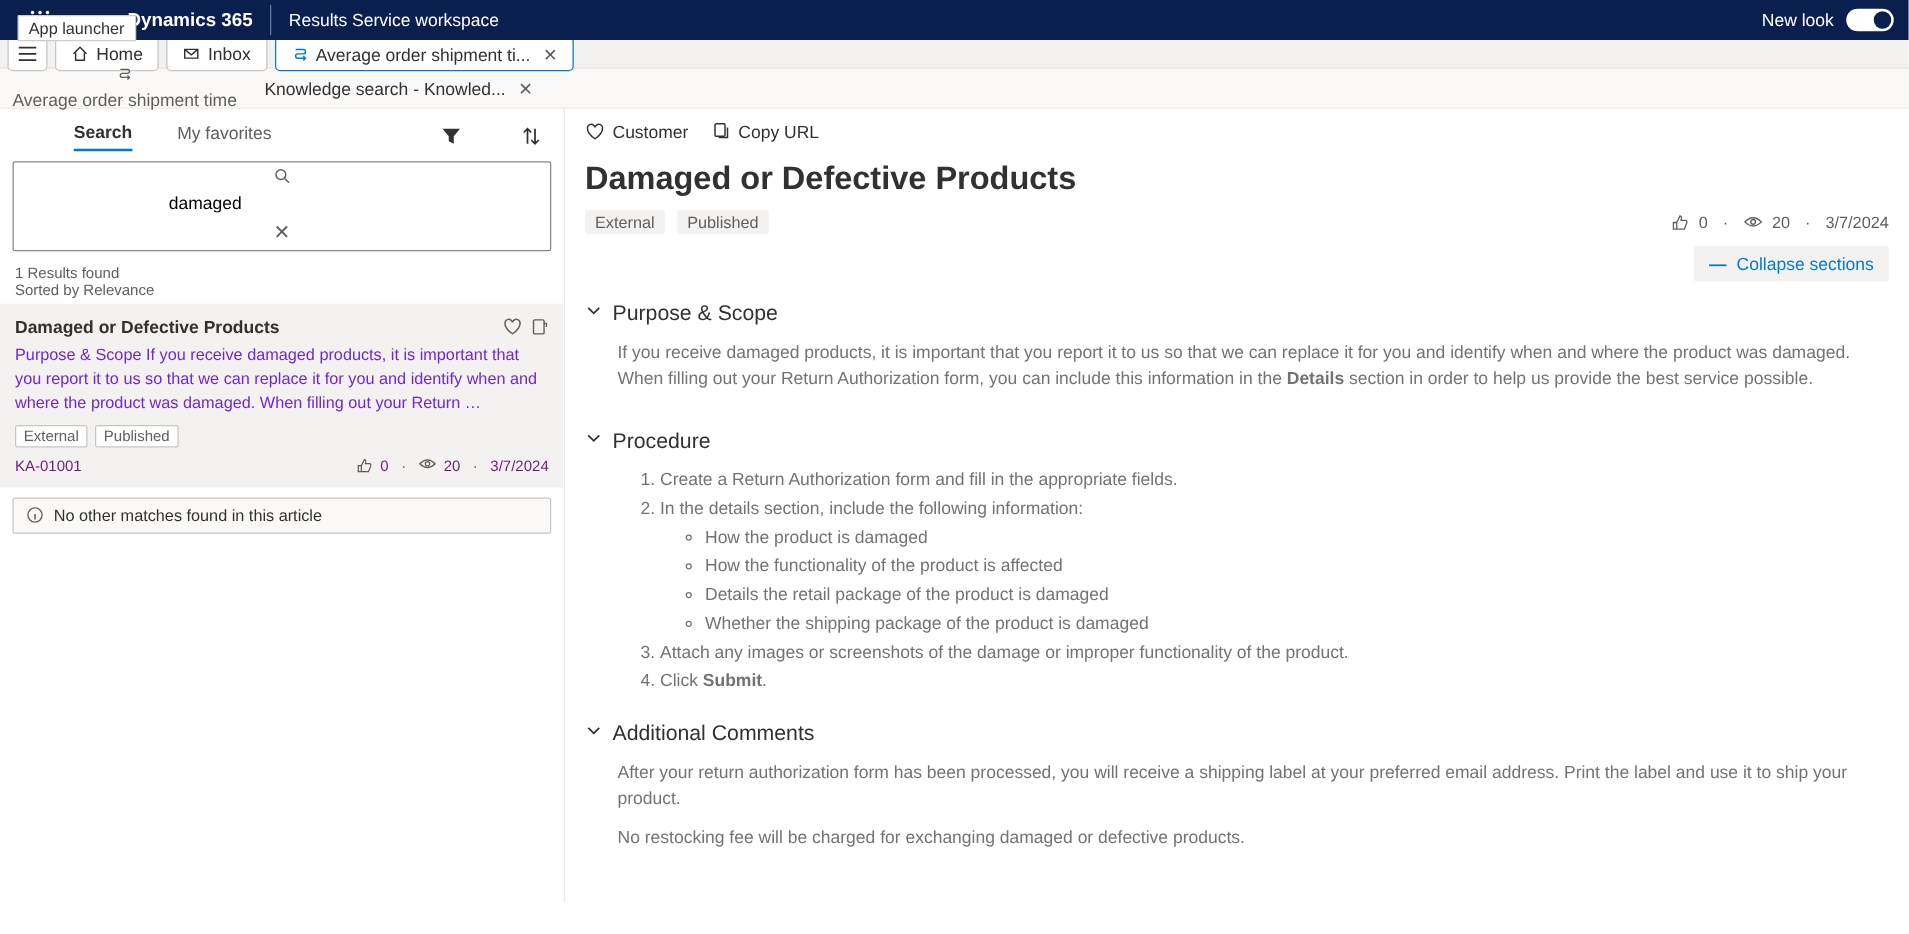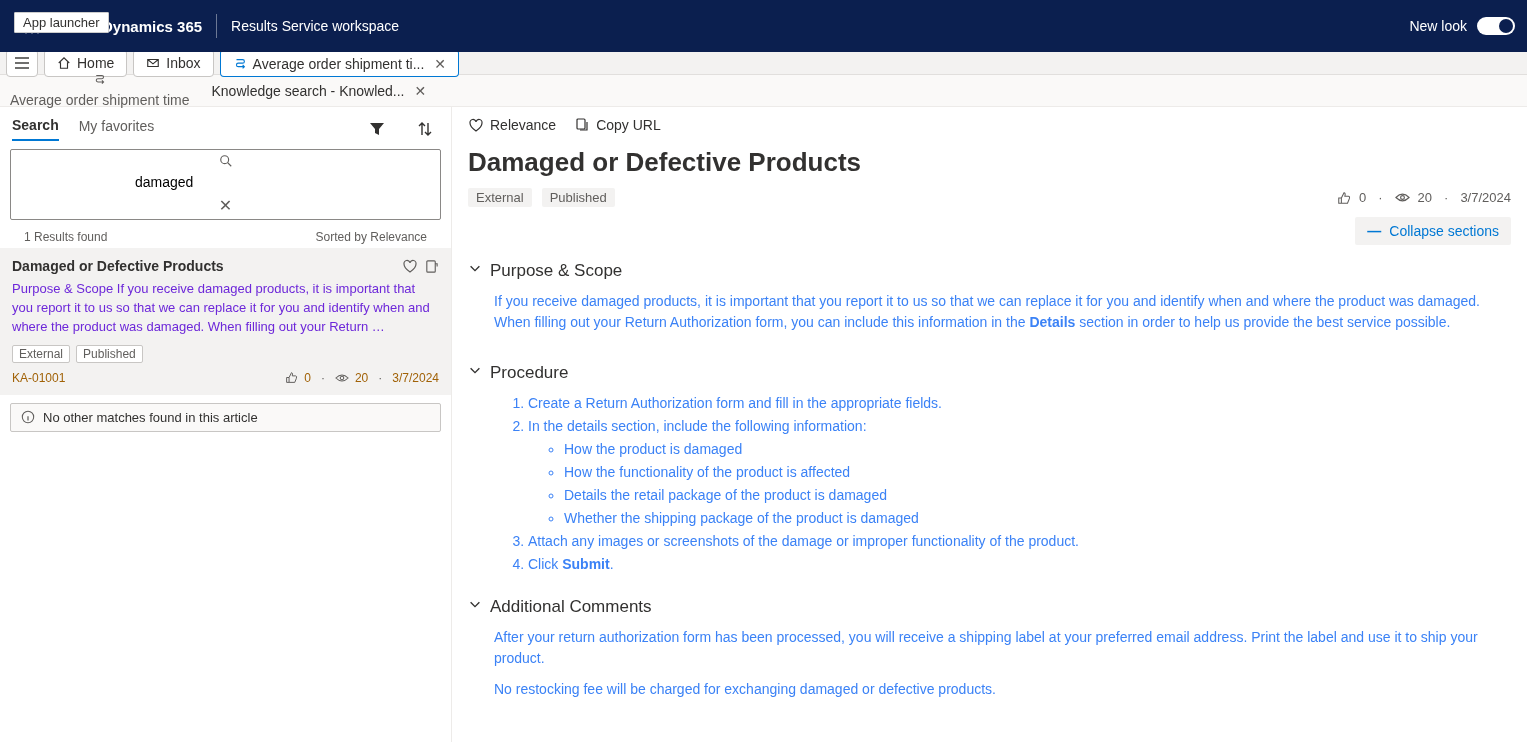--- a/index.html
+++ b/index.html
@@ -1,19 +1,19 @@
 <!DOCTYPE html>
 <html><head>
 <meta charset="utf-8">
 <style>
   * { box-sizing: border-box; margin: 0; padding: 0; font-family: "Segoe UI", Arial, sans-serif; }
   body { width: 1527px; height: 747px; overflow: hidden; background: #fff; color: #323130; }
 
   
-  .topbar { height: 52px; background: #0b1f4f; color: #fff; display: flex; align-items: center; padding: 0 12px; position: relative; }
+  .topbar { height: 32px; background: #0b1f4f; color: #fff; display: flex; align-items: center; padding: 0 12px; position: relative; }
   .app-launcher-btn { width: 40px; height: 40px; display: flex; align-items: center; justify-content: center; cursor: pointer; }
   .app-launcher-tooltip { position: absolute; top: 12px; left: 14px; background: #fff; color: #323130; border: 1px solid #ccc; padding: 2px 8px; font-size: 13px; border-radius: 1px; z-index: 10; }
   .brand { font-size: 15px; font-weight: 600; margin-left: 50px; }
   .brand-sep { height: 24px; width: 1px; background: rgba(255,255,255,0.4); margin: 0 14px; }
   .workspace { font-size: 14px; }
   .topbar-spacer { flex: 1; }
   .new-look { display: flex; align-items: center; gap: 10px; font-size: 14px; }
   .toggle { width: 38px; height: 18px; background: #fff; border-radius: 10px; position: relative; cursor: pointer; }
   .toggle-knob { width: 14px; height: 14px; background: #0b1f4f; border-radius: 50%; position: absolute; top: 2px; right: 2px; }
 
@@ -29,51 +29,51 @@
   .subtab { display: flex; align-items: center; gap: 6px; cursor: pointer; padding: 2px 4px; color: #323130; }
   .subtab .close { color: #605e5c; margin-left: 4px; }
   .subtab.inactive { color: #605e5c; flex-direction: column; }
 
   
   .main { display: flex; height: calc(747px - 44px - 36px - 32px); }
   .leftpane { width: 452px; border-right: 1px solid #edebe9; display: flex; flex-direction: column; }
   .rightpane { flex: 1; overflow: auto; }
 
   
-  .lp-tabs { display: flex; align-items: center; padding: 8px 12px 0 12px; gap: 20px; }
+  .lp-tabs { display: flex; align-items: center; padding: 8px 12px 0 12px; gap: 36px; margin-left: 47px; }
   .lp-tab { font-size: 14px; padding-bottom: 6px; cursor: pointer; color: #605e5c; }
   .lp-tab.active { color: #323130; font-weight: 600; border-bottom: 2px solid #0078d4; }
   .lp-tabs-spacer { flex: 1; }
   .lp-iconbtn { width: 28px; height: 28px; display: flex; align-items: center; justify-content: center; cursor: pointer; }
   .lp-search { margin: 6px 10px; border: 1px solid #8a8886; border-radius: 2px; display: flex; align-items: center; padding: 4px 8px; gap: 6px; flex-direction: column; }
   .lp-search input { flex: 1; border: none; outline: none; font-size: 14px; }
-  .lp-meta { display: flex; justify-content: space-between; padding: 4px 24px; font-size: 12px; color: #605e5c; }
+  .lp-meta { display: flex; justify-content: space-between; padding: 4px 12px; font-size: 12px; color: #605e5c; flex-direction: column; }
   .lp-result { background: #f3f2f1; padding: 10px 12px; }
   .lp-result-title { font-weight: 600; font-size: 14px; display: flex; align-items: center; }
   .lp-result-title .spacer { flex: 1; }
   .lp-result-snippet { font-size: 13px; color: #6d28d9; margin-top: 6px; line-height: 1.45; }
   .lp-result-badges { margin-top: 8px; display: flex; gap: 6px; }
   .badge { border: 1px solid #c8c6c4; border-radius: 2px; font-size: 12px; padding: 1px 6px; background: #fff; color: #605e5c; }
-  .lp-result-foot { display: flex; align-items: center; gap: 6px; font-size: 12px; color: #a16207; margin-top: 8px; }
+  .lp-result-foot { display: flex; gap: 6px; font-size: 12px; color: #701a75; margin-top: 8px; }
   .lp-result-foot .spacer { flex: 1; }
   .lp-nomatch { margin: 8px 10px; border: 1px solid #c8c6c4; border-radius: 2px; padding: 6px 10px; font-size: 13px; color: #323130; display: flex; align-items: center; gap: 8px; background: #faf9f8; }
 
   
   .rp-toolbar { display: flex; align-items: center; gap: 18px; padding: 10px 16px; font-size: 14px; color: #323130; }
   .rp-toolbtn { display: flex; align-items: center; gap: 6px; cursor: pointer; }
   .rp-title { font-size: 26px; font-weight: 600; padding: 4px 16px 10px 16px; }
   .rp-meta-row { display: flex; align-items: center; padding: 0 16px 10px 16px; gap: 10px; }
   .rp-meta-badge { background: #f3f2f1; color: #605e5c; font-size: 13px; padding: 2px 8px; border-radius: 2px; }
   .rp-meta-spacer { flex: 1; }
   .rp-meta-stats { display: flex; align-items: center; gap: 8px; font-size: 13px; color: #605e5c; }
   .rp-collapse { margin: 0 16px 10px 16px; display: flex; justify-content: flex-end; }
   .rp-collapse-btn { background: #f3f2f1; color: #0078d4; font-size: 14px; padding: 6px 12px; display: flex; align-items: center; gap: 8px; cursor: pointer; border-radius: 2px;}
   .rp-sec { padding: 6px 16px 14px 16px; }
   .rp-sec-h { display: flex; align-items: flex-start; gap: 8px; font-size: 17px; font-weight: 400; color: #323130; cursor: pointer; margin-bottom: 10px; }
-  .rp-body { font-size: 14px; color: #3b82f6; line-height: 1.5; padding-left: 26px; }
+  .rp-body { font-size: 14px; color: #737373; line-height: 1.5; padding-left: 26px; }
   .rp-body ol { padding-left: 34px; }
   .rp-body ul { padding-left: 36px; list-style-type: circle; }
   .rp-body li { margin: 2px 0; }
   .rp-body p { margin-bottom: 10px; }
 
   .dot-sep::before { content: "·"; margin: 0 4px; color: #605e5c; }
 
   svg { display: block; }
 </style>
 </head>
@@ -246,21 +246,21 @@
   </div>
 
   <div class="rightpane">
     <div class="rp-toolbar">
       <div class="rp-toolbtn">
         <span>
             <svg width="16" height="16" viewBox="0 0 16 16">
               <path fill="none" stroke="#323130" stroke-width="1.2" d="M8 14 C8 14 2 10 2 6 A3 3 0 0 1 8 5 A3 3 0 0 1 14 6 C14 10 8 14 8 14 Z"></path>
             </svg>
           </span>
-        <span>Relevance</span>
+        <span>Customer</span>
       </div>
       <div class="rp-toolbtn">
         <span>
             <svg width="16" height="16" viewBox="0 0 16 16">
               <rect x="3" y="2" width="8" height="10" rx="1" fill="none" stroke="#323130" stroke-width="1.2"></rect>
               <path d="M6 13 H13 V5" fill="none" stroke="#323130" stroke-width="1.2"></path>
             </svg>
           </span>
         <span>Copy URL</span>
       </div>

